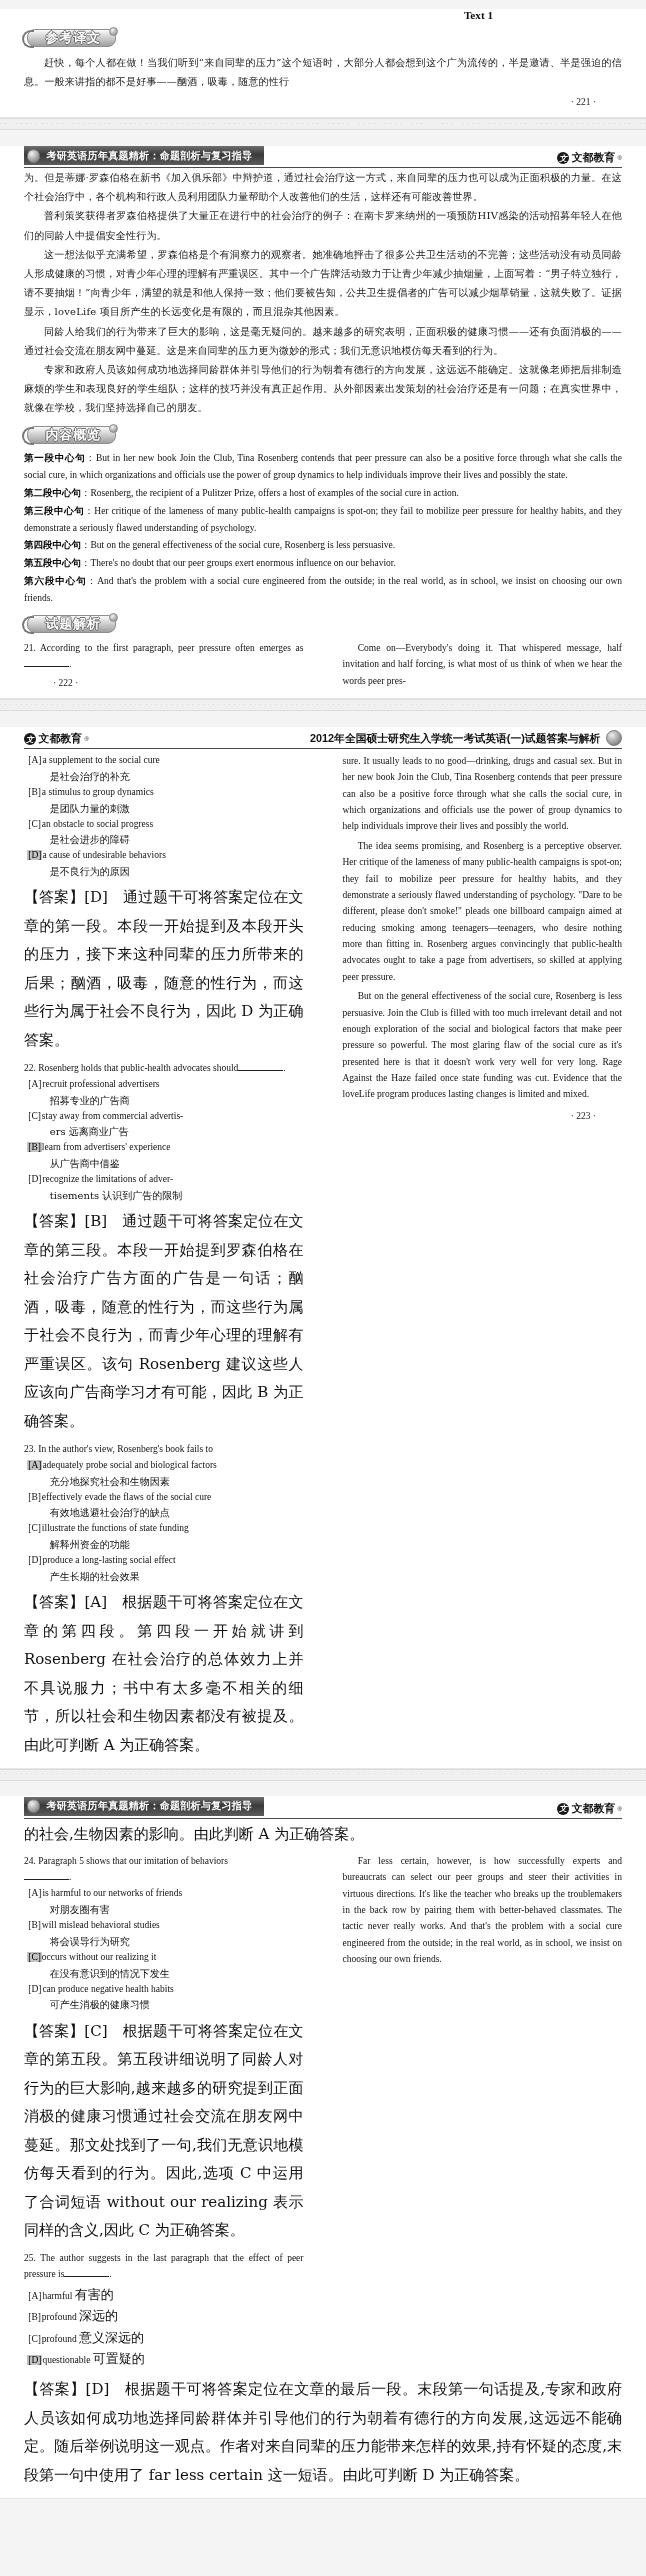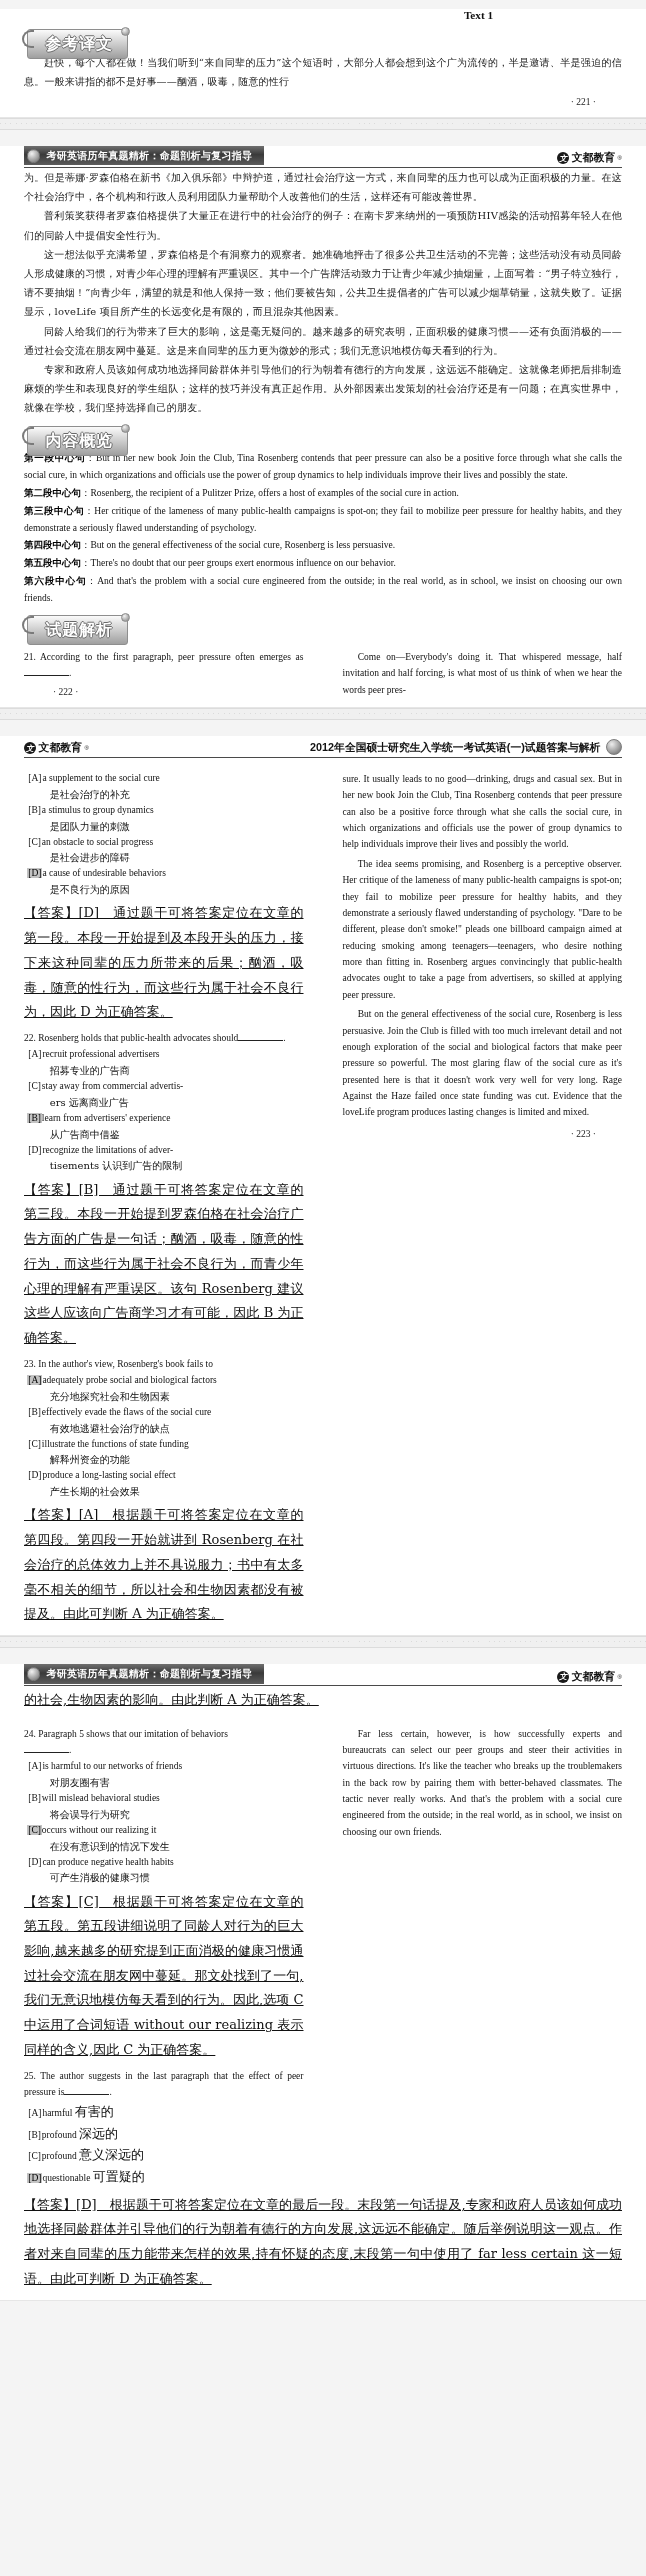--- a/index.html
+++ b/index.html
@@ -96,28 +96,28 @@
     background: radial-gradient(circle at 35% 30%, #ededed, #9a9a9a 60%, #5f5f5f);
     border: 0.9px solid #7d7d7d;
     margin-left: 5.2px;
   }
 
   
   .badge-wrap { margin: 8.6px 0 3.4px 3.4px; position: relative; height: 20.7px; }
   .badge {
     display: inline-flex;
     align-items: center;
-    height: 30px;
+    height: 18px;
     padding: 0 13.8px 0 17px;
-    border-radius: 3px;
+    border-radius: 8px;
     background: linear-gradient(to bottom,#fbfbfb 0%,#d6d6d6 40%,#9f9f9f 100%);
     border: 0.9px solid #8e8e8e;
     font-family: "Liberation Sans", sans-serif;
     font-weight: bold;
-    font-size: 16px;
+    font-size: 13px;
     color: #ffffff;
     text-shadow: 0 0.9px 0 #6a6a6a, 0.9px 0 0 #6a6a6a, -0.9px 0 0 #6a6a6a, 0 -0.9px 0 #6a6a6a;
     letter-spacing: 0.9px;
     position: relative;
   }
   .badge .hook {
     position: absolute;
     left: -6.9px; top: 0px;
     width: 12px; height: 18px;
     border: 2.6px solid #7a7a7a;
@@ -168,21 +168,21 @@
     font-family: "DejaVu Serif", serif;
     font-weight: bold;
     font-size: 9.5px;
     color: #000;
   }
 
   
   .cols {
     display: flex;
     gap: 39px;
-    margin-top: 13px;
+    margin-top: 4px;
   }
   .col { width: 286px; }
   .col.right { width: 286px; }
 
   .qstem {
     font-family: "Liberation Serif", serif;
     font-size: 9.5px;
     line-height: 1.72;
     text-align: justify;
     color: #111;
@@ -210,26 +210,25 @@
     display: block;
     font-family: "DejaVu Serif", serif;
     font-size: 10px;
     padding-left: 22.4px;
     line-height: 1.6;
   }
   .opt .inlinecn { font-family: "DejaVu Serif", serif; font-size: 13px; text-align: center; }
 
   .ans {
     font-family: "DejaVu Serif", serif;
-    font-size: 13px;
+    font-size: 15px;
     line-height: 1.9;
     text-align: justify;
     color: #111;
     margin-top: 3.4px;
-    text-decoration: underline;
   }
 
   .psg {
     font-family: "Liberation Serif", serif;
     font-size: 9.5px;
     line-height: 1.72;
     text-align: justify;
     color: #111;
   }
   .psg.ind { text-indent: 1.6em; }

